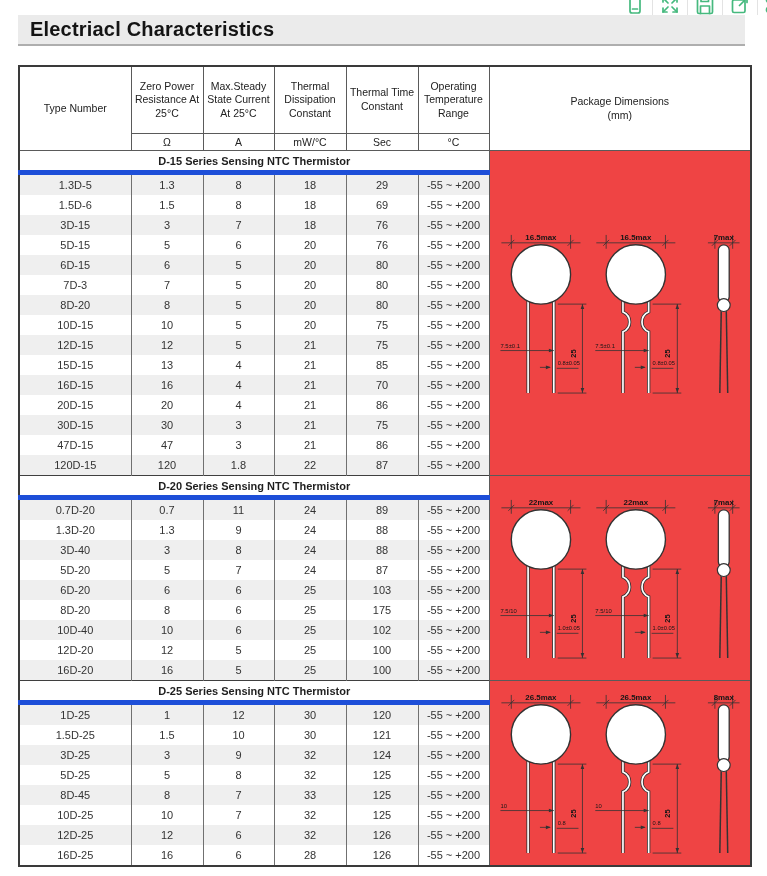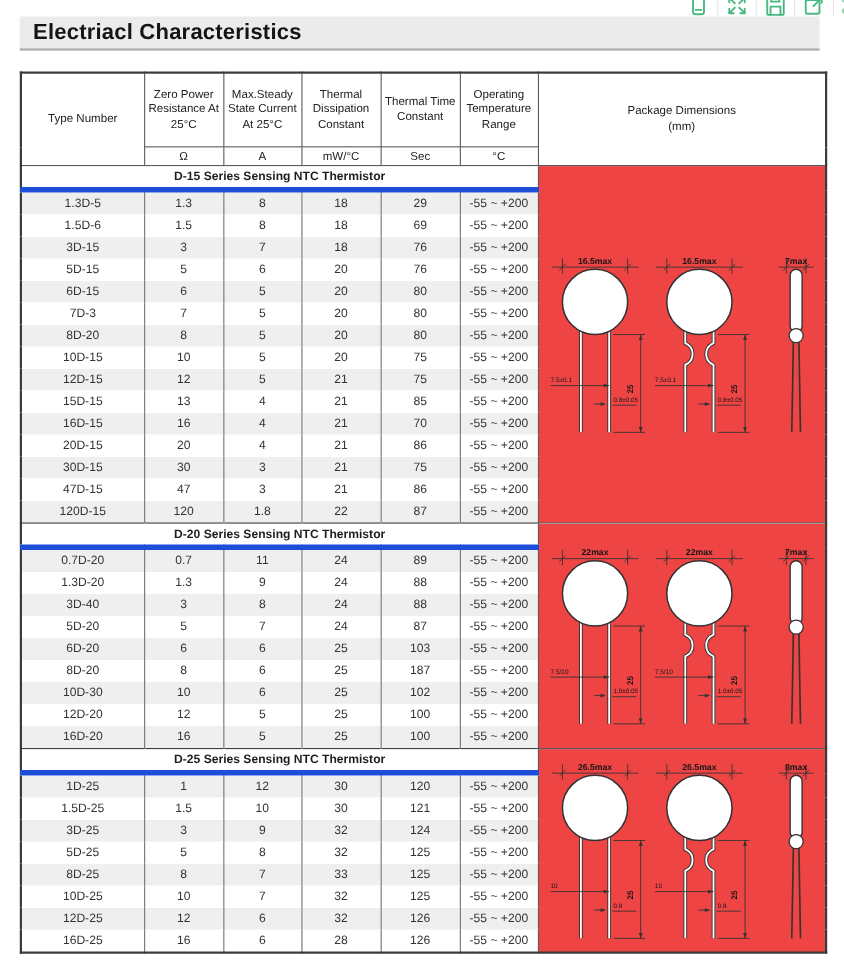--- a/index.html
+++ b/index.html
@@ -425,25 +425,25 @@
           <td>6</td>
           <td>25</td>
           <td>103</td>
           <td>-55 ~ +200</td>
         </tr>
         <tr class="data-row">
           <td>8D-20</td>
           <td>8</td>
           <td>6</td>
           <td>25</td>
-          <td>187</td>
-          <td>-55 ~ +200</td>
-        </tr>
-        <tr class="data-row odd">
-          <td>10D-30</td>
+          <td>175</td>
+          <td>-55 ~ +200</td>
+        </tr>
+        <tr class="data-row odd">
+          <td>10D-40</td>
           <td>10</td>
           <td>6</td>
           <td>25</td>
           <td>102</td>
           <td>-55 ~ +200</td>
         </tr>
         <tr class="data-row">
           <td>12D-20</td>
           <td>12</td>
           <td>5</td>
@@ -558,21 +558,21 @@
         </tr>
         <tr class="data-row">
           <td>5D-25</td>
           <td>5</td>
           <td>8</td>
           <td>32</td>
           <td>125</td>
           <td>-55 ~ +200</td>
         </tr>
         <tr class="data-row odd">
-          <td>8D-25</td>
+          <td>8D-45</td>
           <td>8</td>
           <td>7</td>
           <td>33</td>
           <td>125</td>
           <td>-55 ~ +200</td>
         </tr>
         <tr class="data-row">
           <td>10D-25</td>
           <td>10</td>
           <td>7</td>

